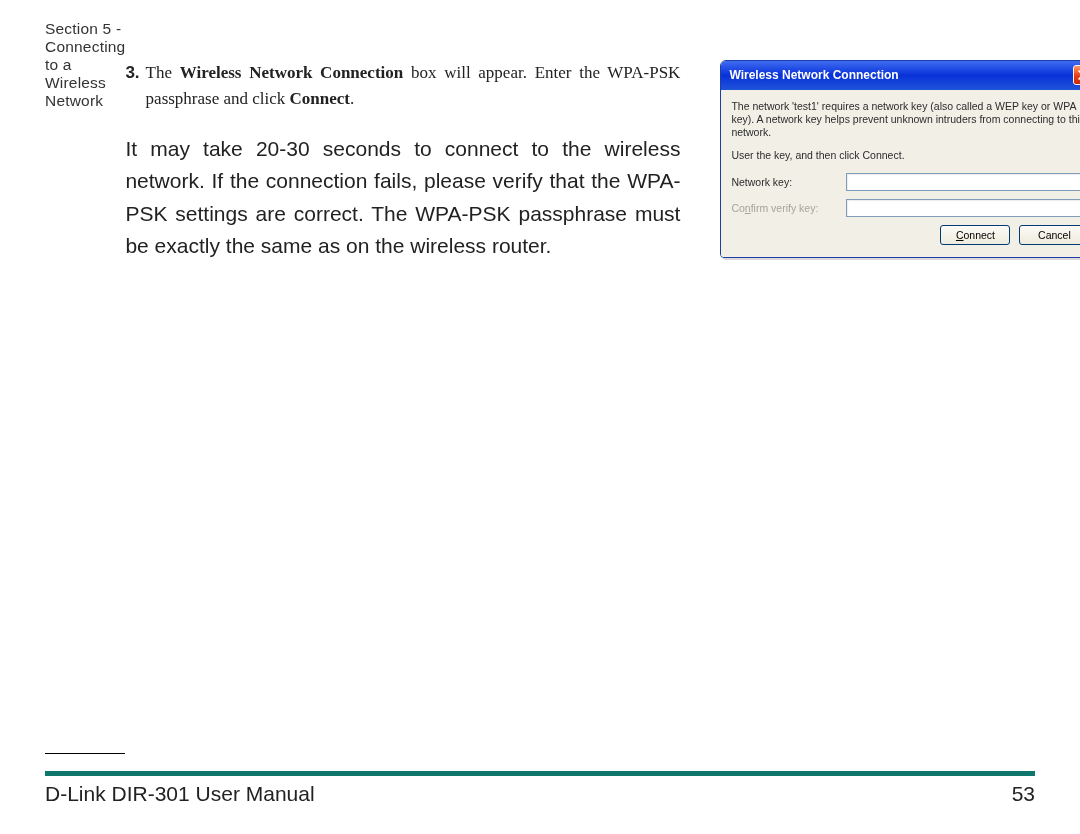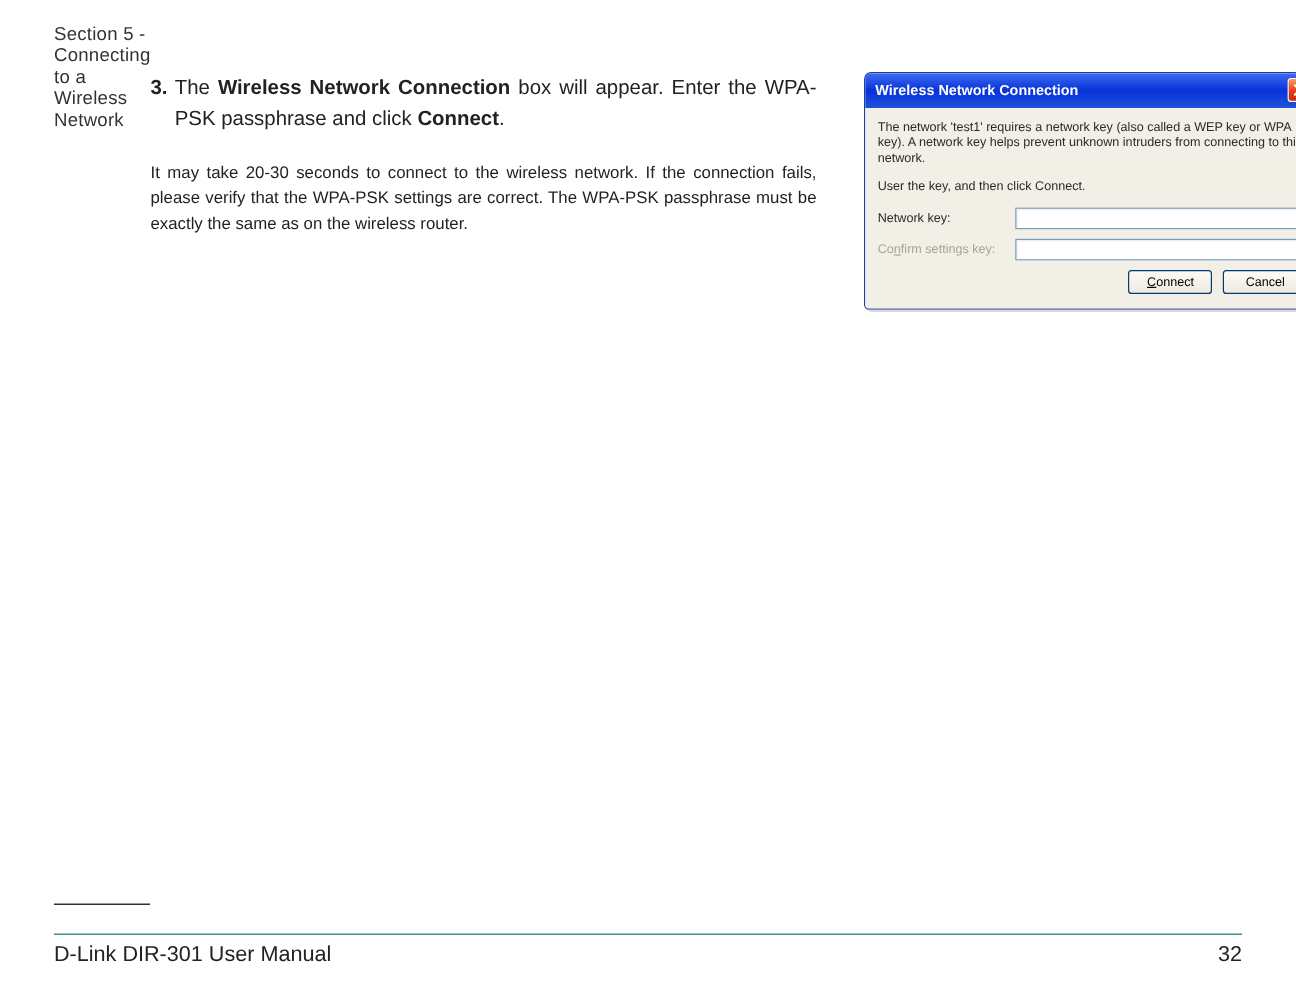--- a/index.html
+++ b/index.html
@@ -47,26 +47,27 @@
     color: #222;
     text-align: justify;
   }
   .step > .num {
     font-weight: 700;
     margin-right: 6px;
     white-space: nowrap;
   }
   .step > .txt {
     flex: 1;
+    font-family: Liberation Serif, serif;
   }
   .step .bold { font-weight: 700; }
 
   .note {
     margin-top: 20px;
-    font-size: 14px;
+    font-size: 21px;
     line-height: 1.55;
     text-align: justify;
     color: #222;
   }
 
   .dialog {
     width: 378px;
     border: 1px solid #1b3fa7;
     border-radius: 6px 6px 4px 4px;
     box-shadow: 2px 2px 0 rgba(0,0,0,0.15);
@@ -156,23 +157,23 @@
     text-align: center;
     line-height: 16px;
   }
   .xp-button .u { text-decoration: underline; }
 
   .footer {
     position: absolute;
     left: 45px;
     right: 45px;
     bottom: 28px;
-    border-top: 1px solid #0f766e;
+    border-top: 5px solid #0f766e;
     padding-top: 6px;
-    font-size: 18px;
+    font-size: 21px;
     display: flex;
     justify-content: space-between;
   }
 
 </style>
 </head>
 <body>
 
 <div class="page">
   <div class="section-header">Section 5 - Connecting to a Wireless Network</div>
@@ -199,29 +200,29 @@
       </div>
       <div class="dialog-body">
         <div class="lead">The network 'test1' requires a network key (also called a WEP key or WPA key). A network key helps prevent unknown intruders from connecting to this network.</div>
         <div class="instruct">User the key, and then click Connect.</div>
 
         <div class="field-row">
           <label><span>Network key:</span></label>
           <input type="text" value="" style="">
         </div>
         <div class="field-row disabled">
-          <label><span>Co</span><span style="text-decoration:underline">n</span><span>firm settings key:</span></label>
+          <label><span>Co</span><span style="text-decoration:underline">n</span><span>firm verify key:</span></label>
           <input type="text" value="" style="">
         </div>
 
         <div class="button-row">
           <button class="xp-button"><span class="u">C</span><span>onnect</span></button>
           <button class="xp-button">Cancel</button>
         </div>
       </div>
     </div>
   </div>
 
   <div class="footer">
     <span>D-Link DIR-301 User Manual</span>
-    <span>32</span>
+    <span>53</span>
   </div>
 </div>
 
 </body></html>

